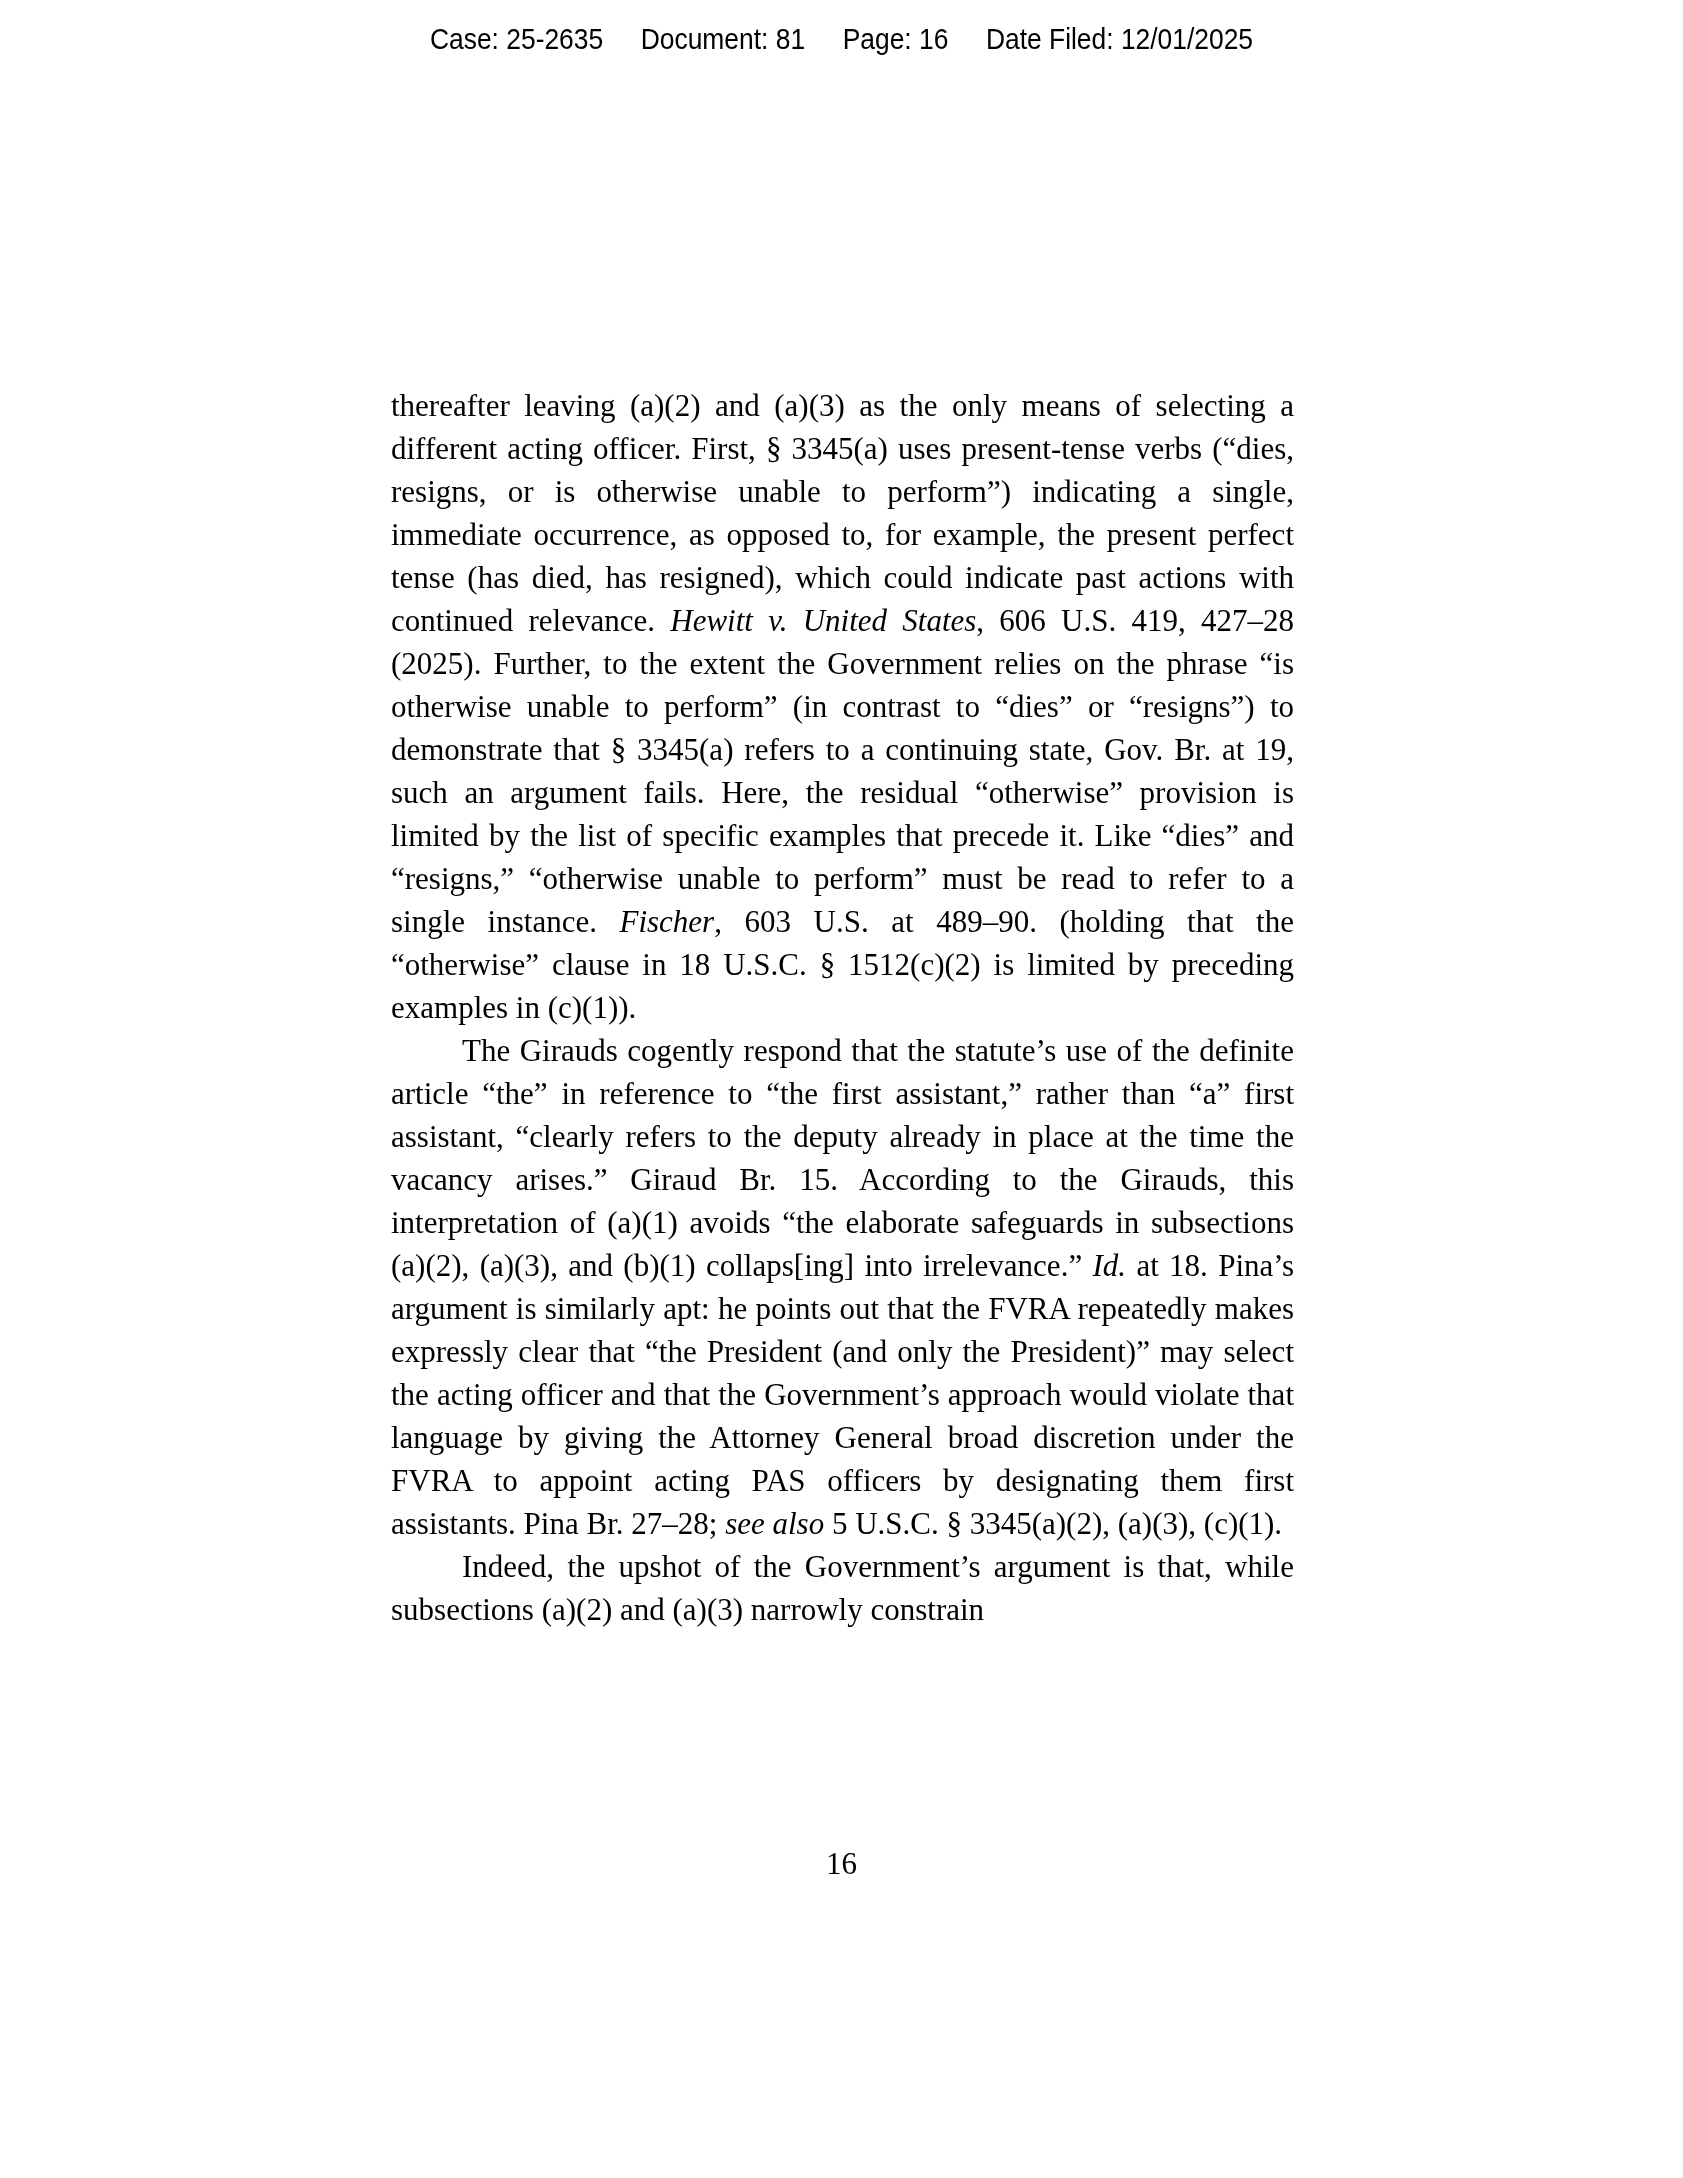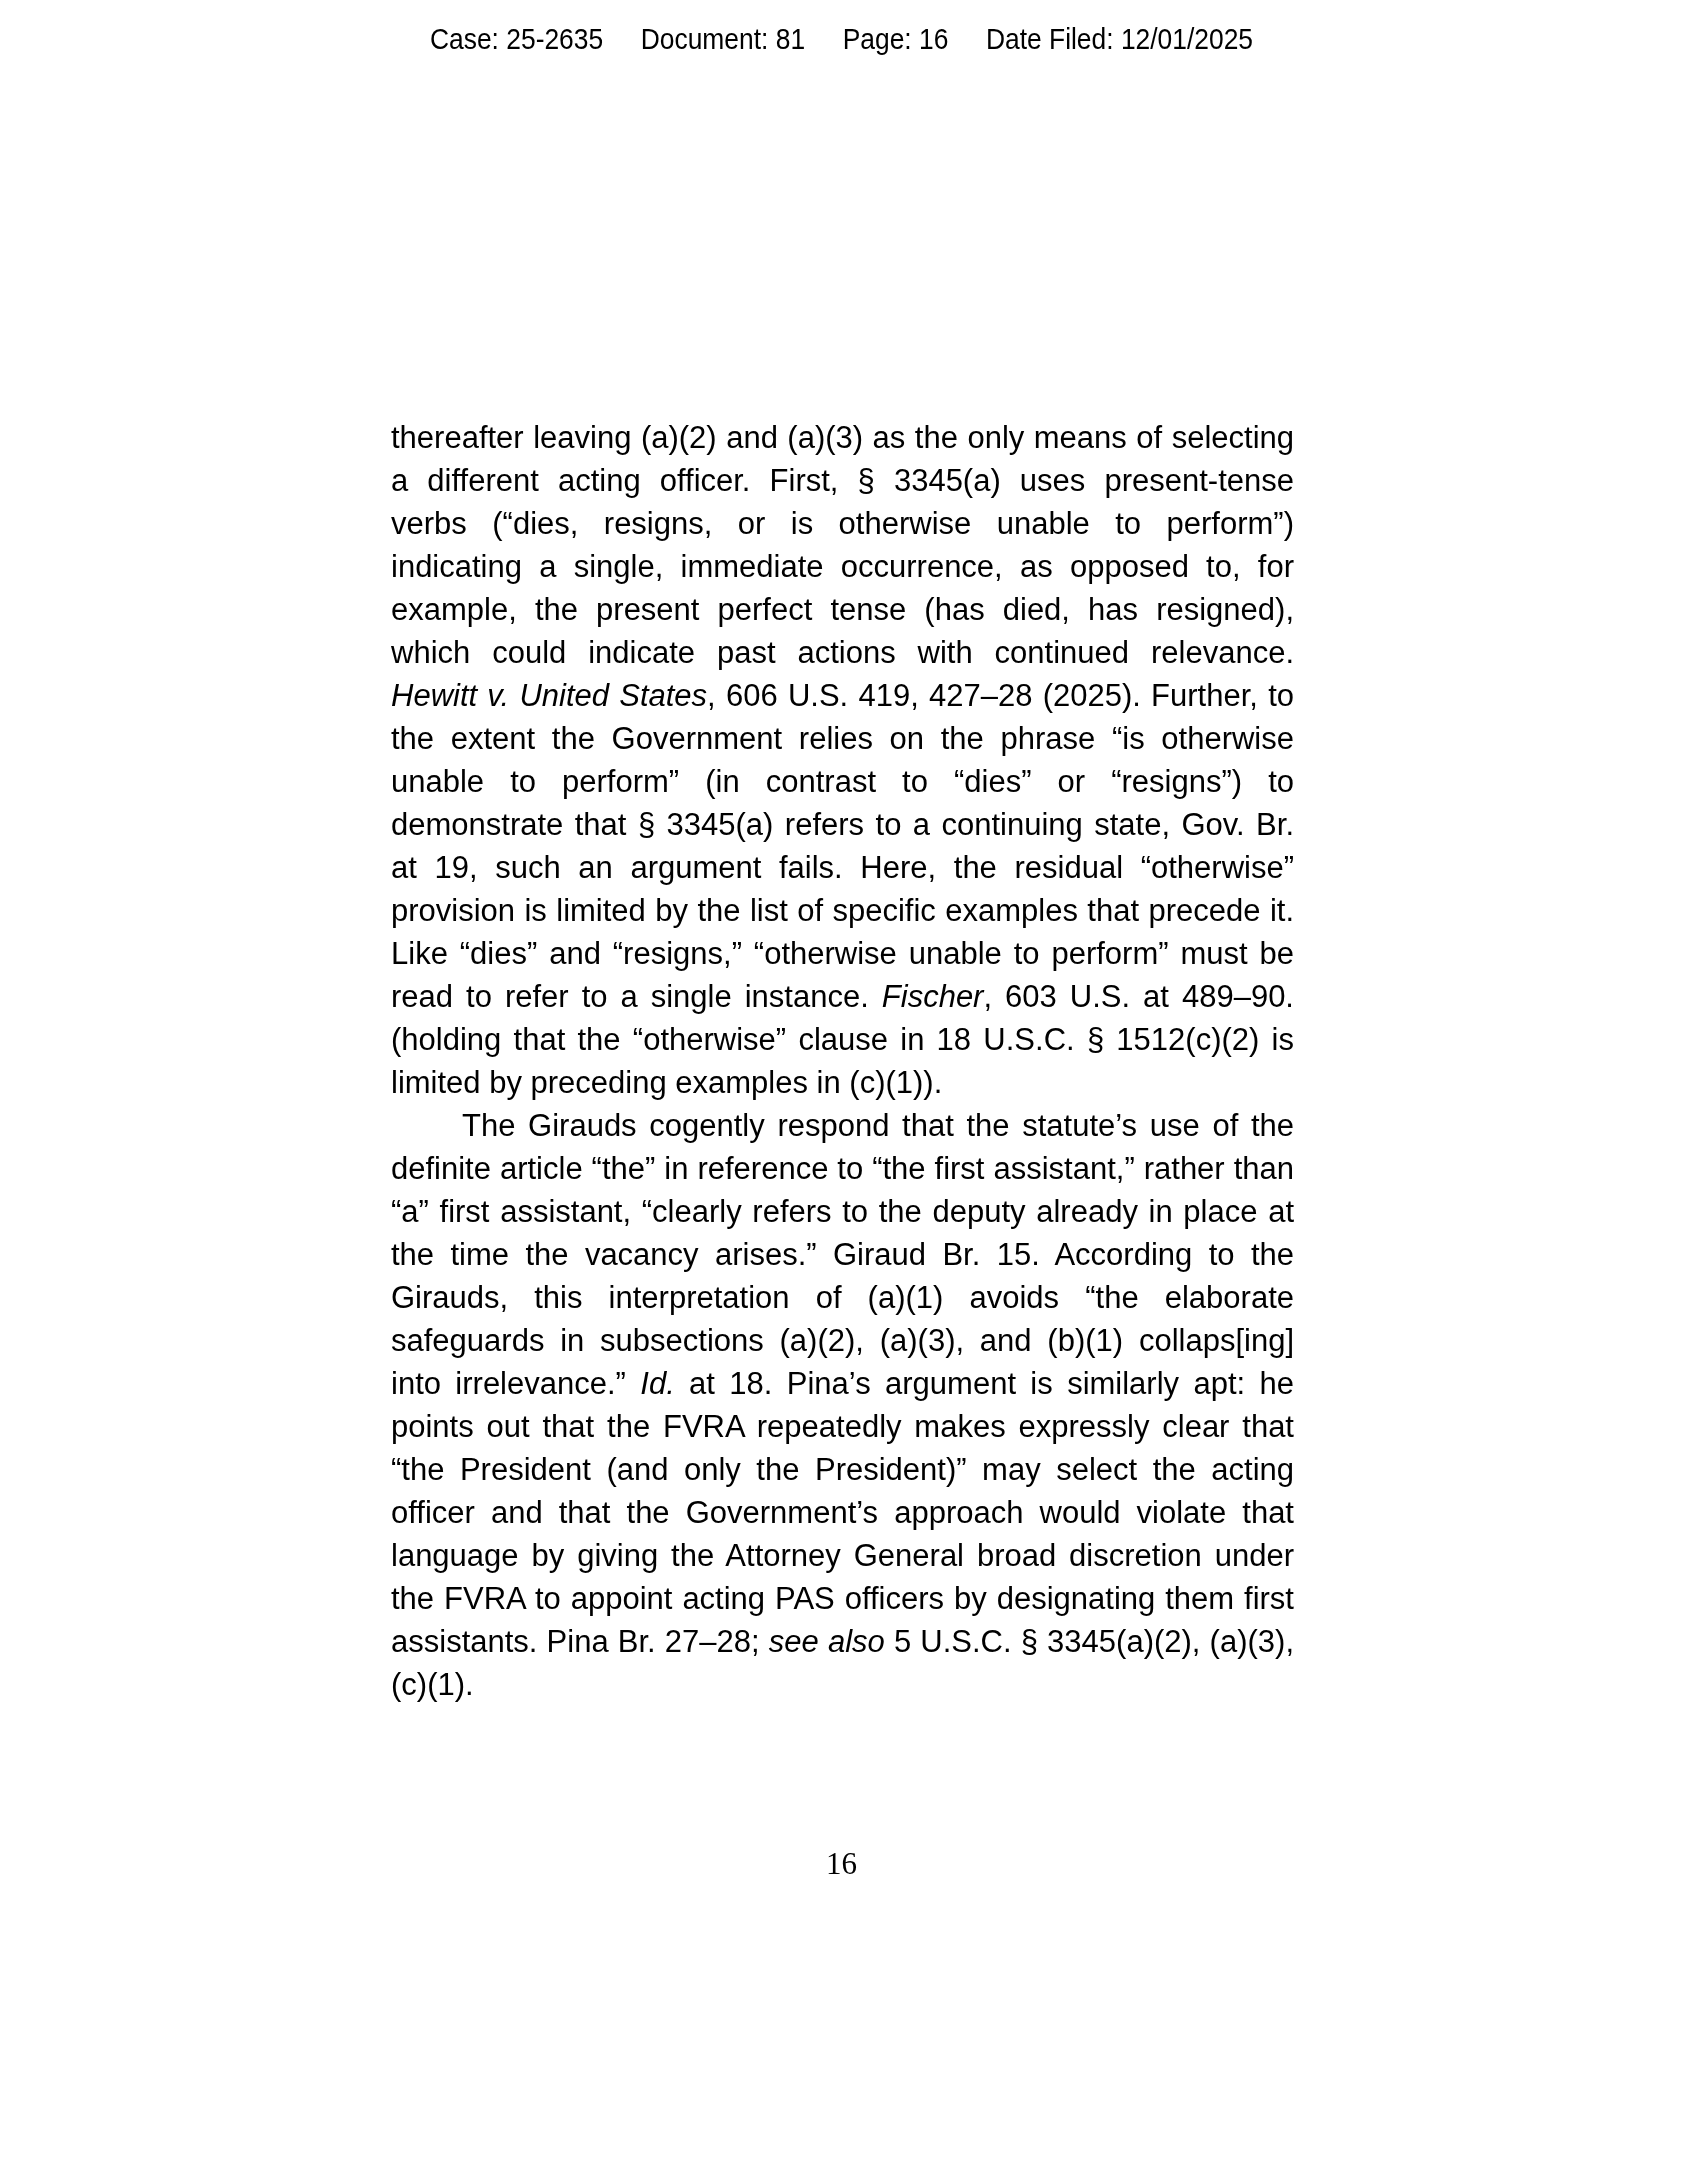--- a/index.html
+++ b/index.html
@@ -35,29 +35,28 @@
     display: inline-block;
     width: 26px;
   }
 
   
   .body-column {
     position: absolute;
     left: 391px;
     top: 384px;
     width: 903px;
-    font-family: Liberation Sans, sans-serif;
+    font-family: Liberation Serif, serif;
     font-size: 31px;
     line-height: 43px;
     color: #000000;
     text-align: justify;
     text-justify: inter-word;
     -webkit-hyphens: none;
     hyphens: none;
-    margin-top: 32px;
   }
   .body-column p {
     margin: 0;
     text-align: justify;
   }
   .para-indent {
     text-indent: 71px;
   }
   .body-column i,
   .body-column em {
@@ -90,19 +89,20 @@
     <span class="ecf-sep"></span>
     <span>Date Filed: 12/01/2025</span>
   </div>
 
   <div class="body-column">
 
     <p><span>thereafter leaving (a)(2) and (a)(3) as the only means of selecting a different acting officer. First, § 3345(a) uses present-tense verbs (“dies, resigns, or is otherwise unable to perform”) indicating a single, immediate occurrence, as opposed to, for example, the present perfect tense (has died, has resigned), which could indicate past actions with continued relevance. </span><i>Hewitt v. United States</i><span>, 606 U.S. 419, 427–28 (2025). Further, to the extent the Government relies on the phrase “is otherwise unable to perform” (in contrast to “dies” or “resigns”) to demonstrate that § 3345(a) refers to a continuing state, Gov. Br. at 19, such an argument fails. Here, the residual “otherwise” provision is limited by the list of specific examples that precede it. Like “dies” and “resigns,” “otherwise unable to perform” must be read to refer to a single instance. </span><i>Fischer</i><span>, 603 U.S. at 489–90. (holding that the “otherwise” clause in 18 U.S.C. § 1512(c)(2) is limited by preceding examples in (c)(1)).</span></p>
 
     <p class="para-indent"><span>The Girauds cogently respond that the statute’s use of the definite article “the” in reference to “the first assistant,” rather than “a” first assistant, “clearly refers to the deputy already in place at the time the vacancy arises.” Giraud Br. 15. According to the Girauds, this interpretation of (a)(1) avoids “the elaborate safeguards in subsections (a)(2), (a)(3), and (b)(1) collaps[ing] into irrelevance.” </span><i>Id.</i><span> at 18. Pina’s argument is similarly apt: he points out that the FVRA repeatedly makes expressly clear that “the President (and only the President)” may select the acting officer and that the Government’s approach would violate that language by giving the Attorney General broad discretion under the FVRA to appoint acting PAS officers by designating them first assistants. Pina Br. 27–28; </span><i>see also</i><span> 5 U.S.C. § 3345(a)(2), (a)(3), (c)(1).</span></p>
 
+    <p class="para-indent">Indeed, the upshot of the Government’s argument is that, while subsections (a)(2) and (a)(3) narrowly constrain</p>
 
   </div>
 
   <div class="page-number">16</div>
 
 </div>
 
 
 </body></html>

